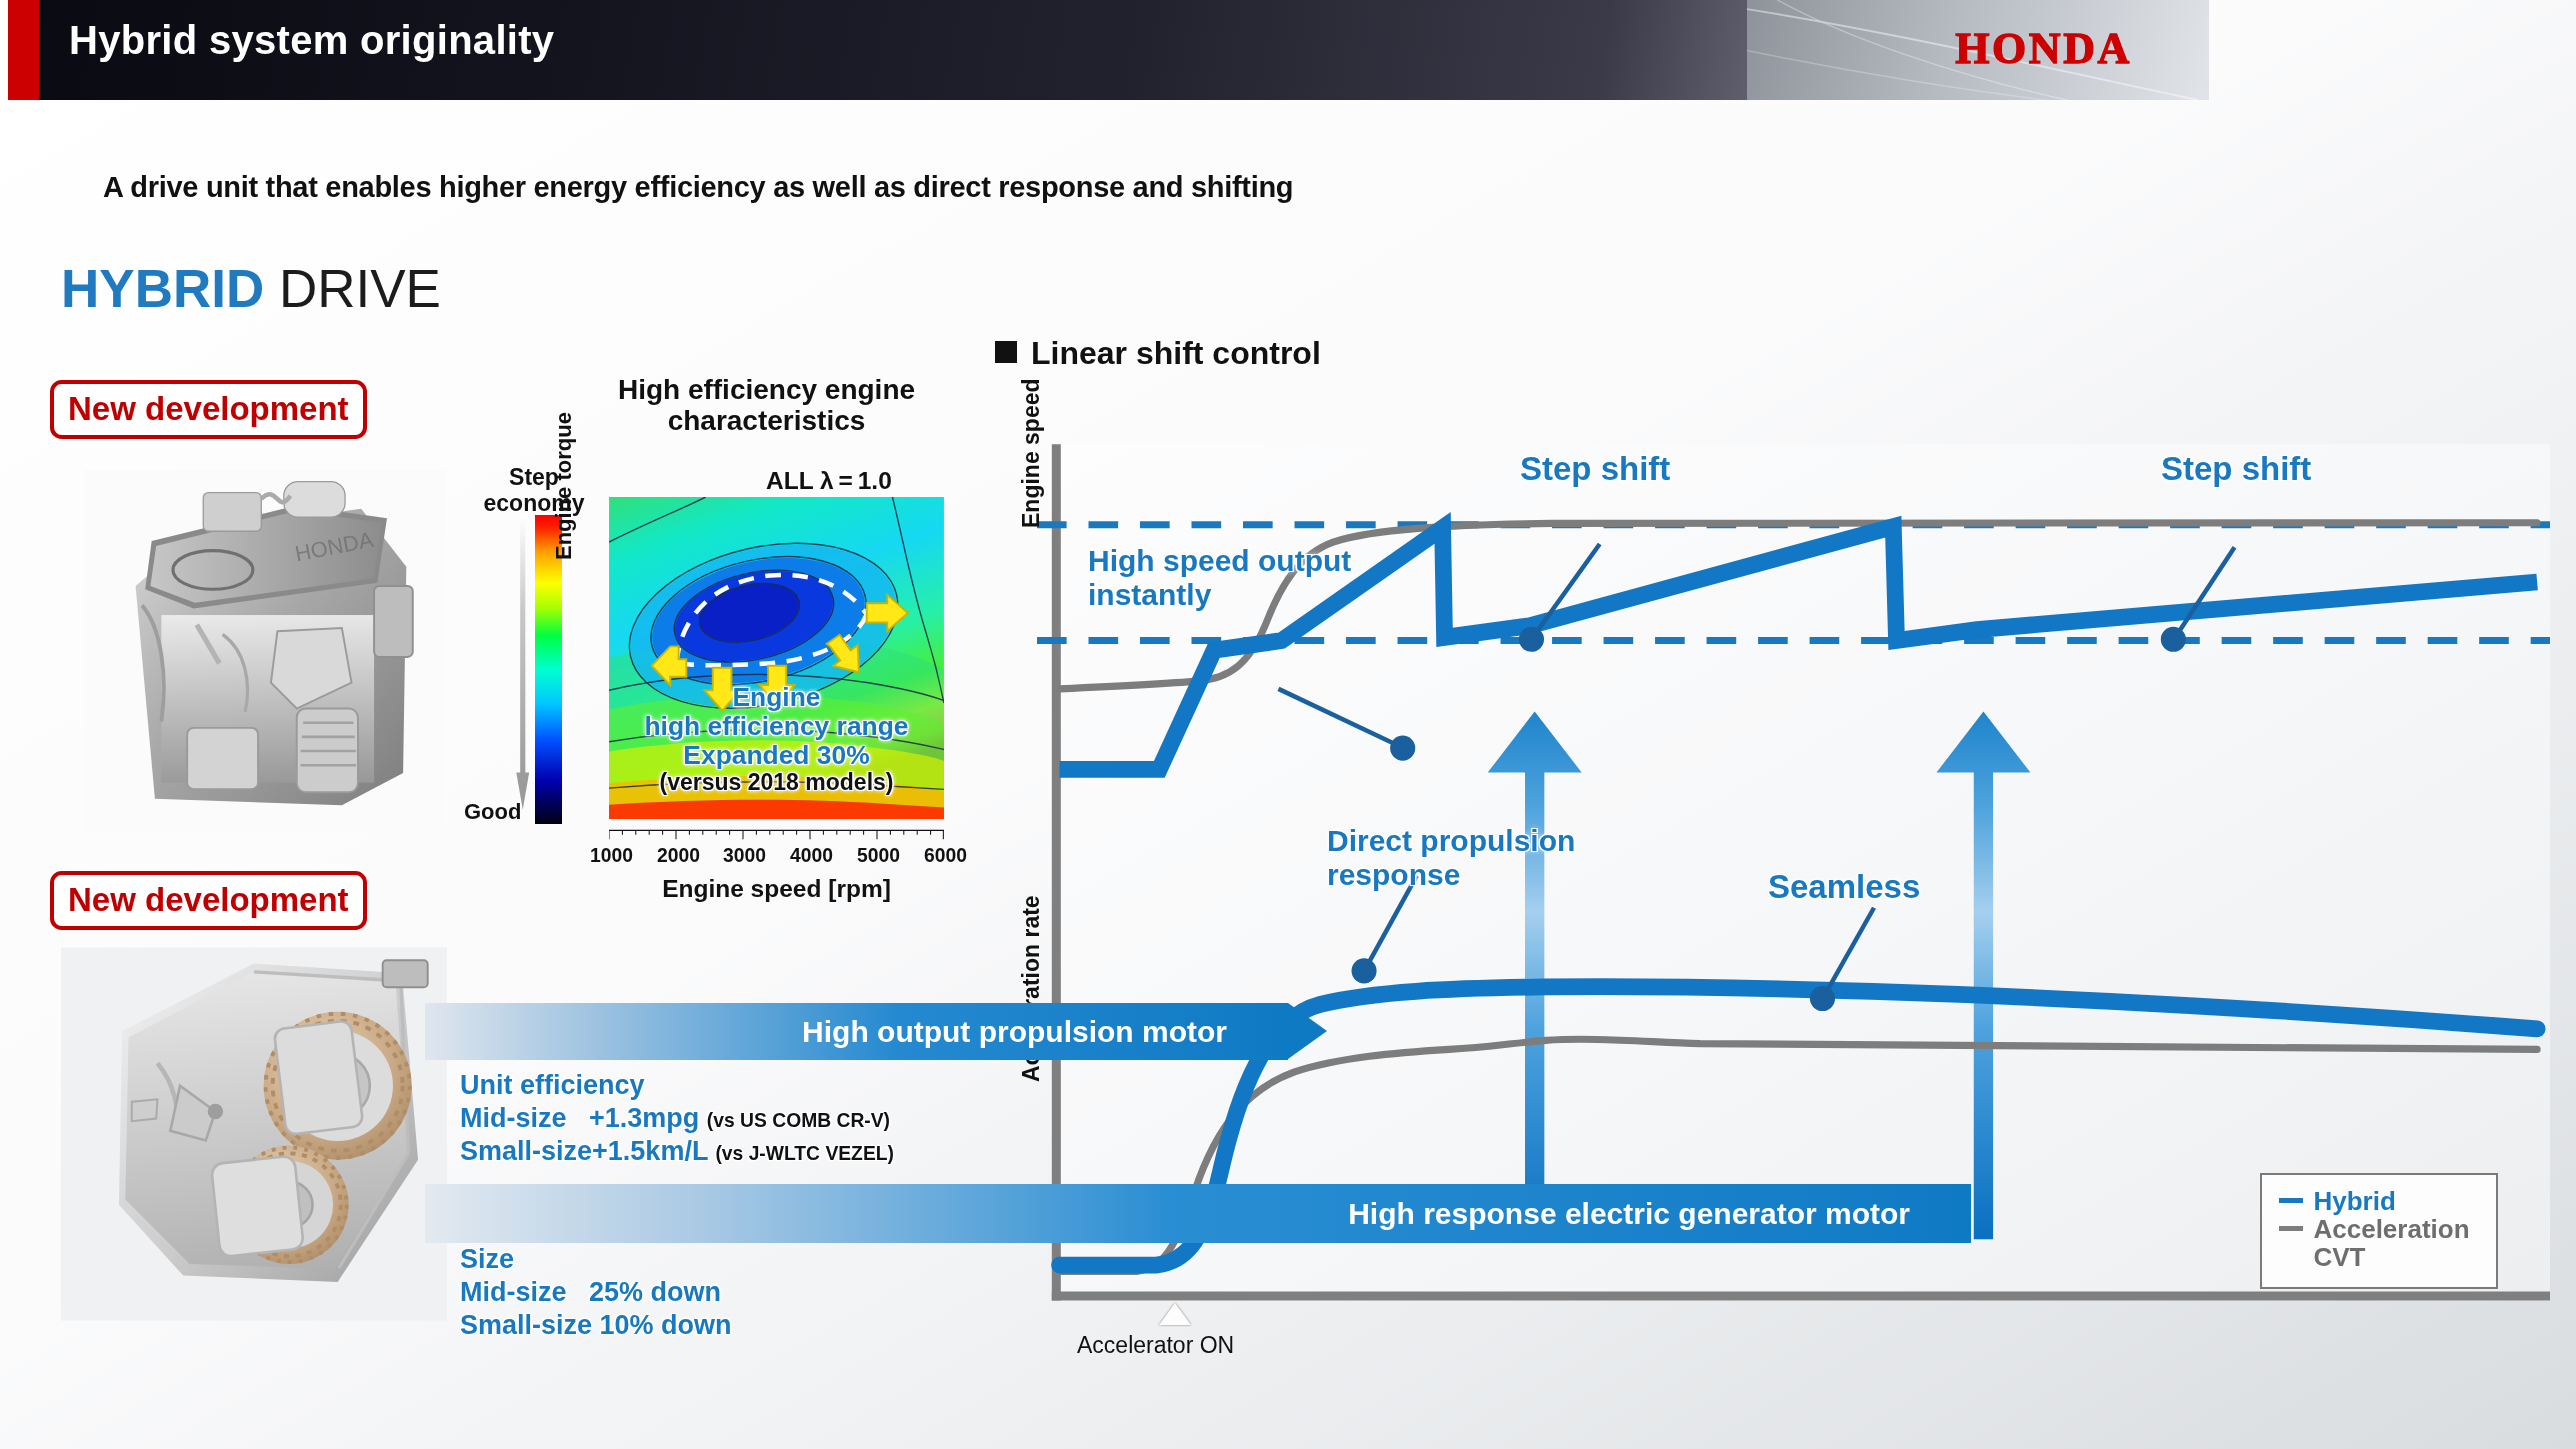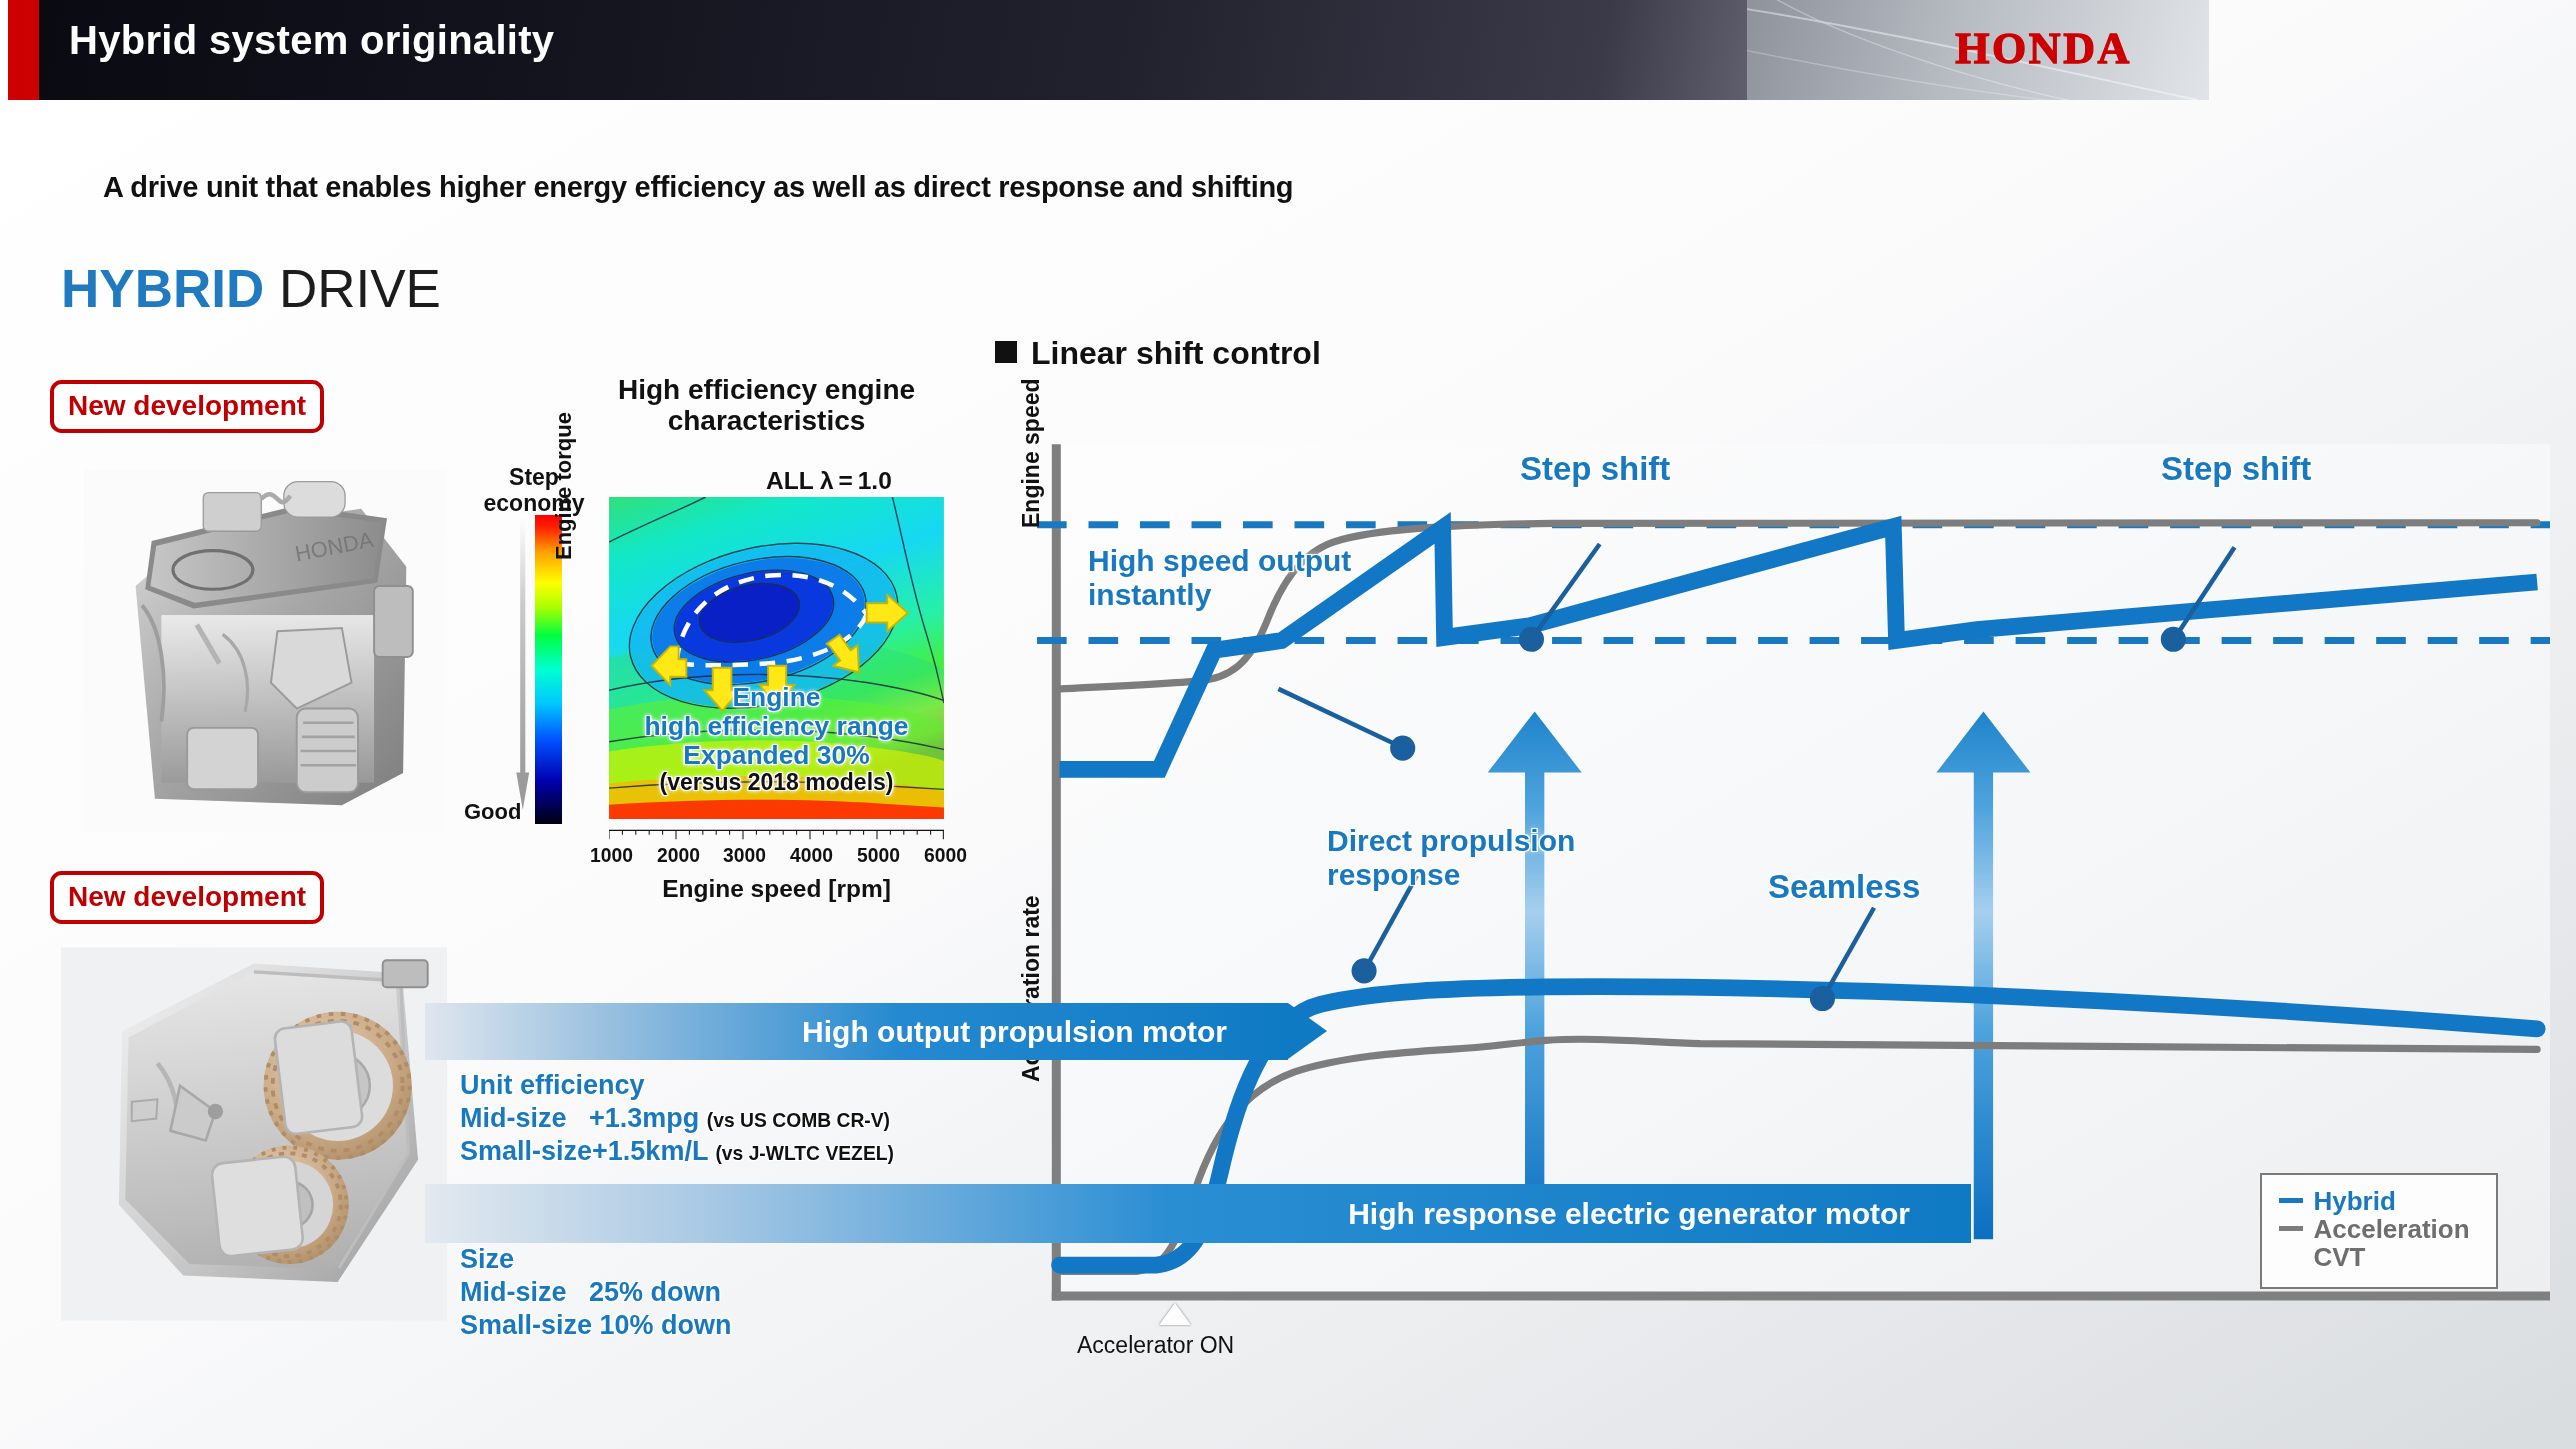--- a/index.html
+++ b/index.html
@@ -31,21 +31,21 @@
 
   
   .headline{position:absolute;left:103px;top:171px;font-size:29px;font-weight:bold;color:#111;
      letter-spacing:-0.3px;white-space:nowrap;}
   .subhead{position:absolute;left:61px;top:258px;font-size:53px;white-space:nowrap;}
   .subhead .hy{color:#1f7ac0;font-weight:bold;}
   .subhead .dr{color:#1c1c1c;font-weight:normal;}
 
   
   .badge{position:absolute;border:4.5px solid #c00000;border-radius:11.6px;background:#fff;
-     color:#c00000;font-weight:bold;font-size:28px;
+     color:#c00000;font-weight:bold;font-size:33px;
      padding:6.4px 14px;white-space:nowrap;}
   .badge1{left:50px;top:380px;}
   .badge2{left:50px;top:871px;}
 
   
   .photo{position:absolute;overflow:hidden;}
   .eng-photo{left:84px;top:470px;width:361px;height:361px;}
   .trans-photo{left:61px;top:947px;width:386px;height:374px;}
 
   

